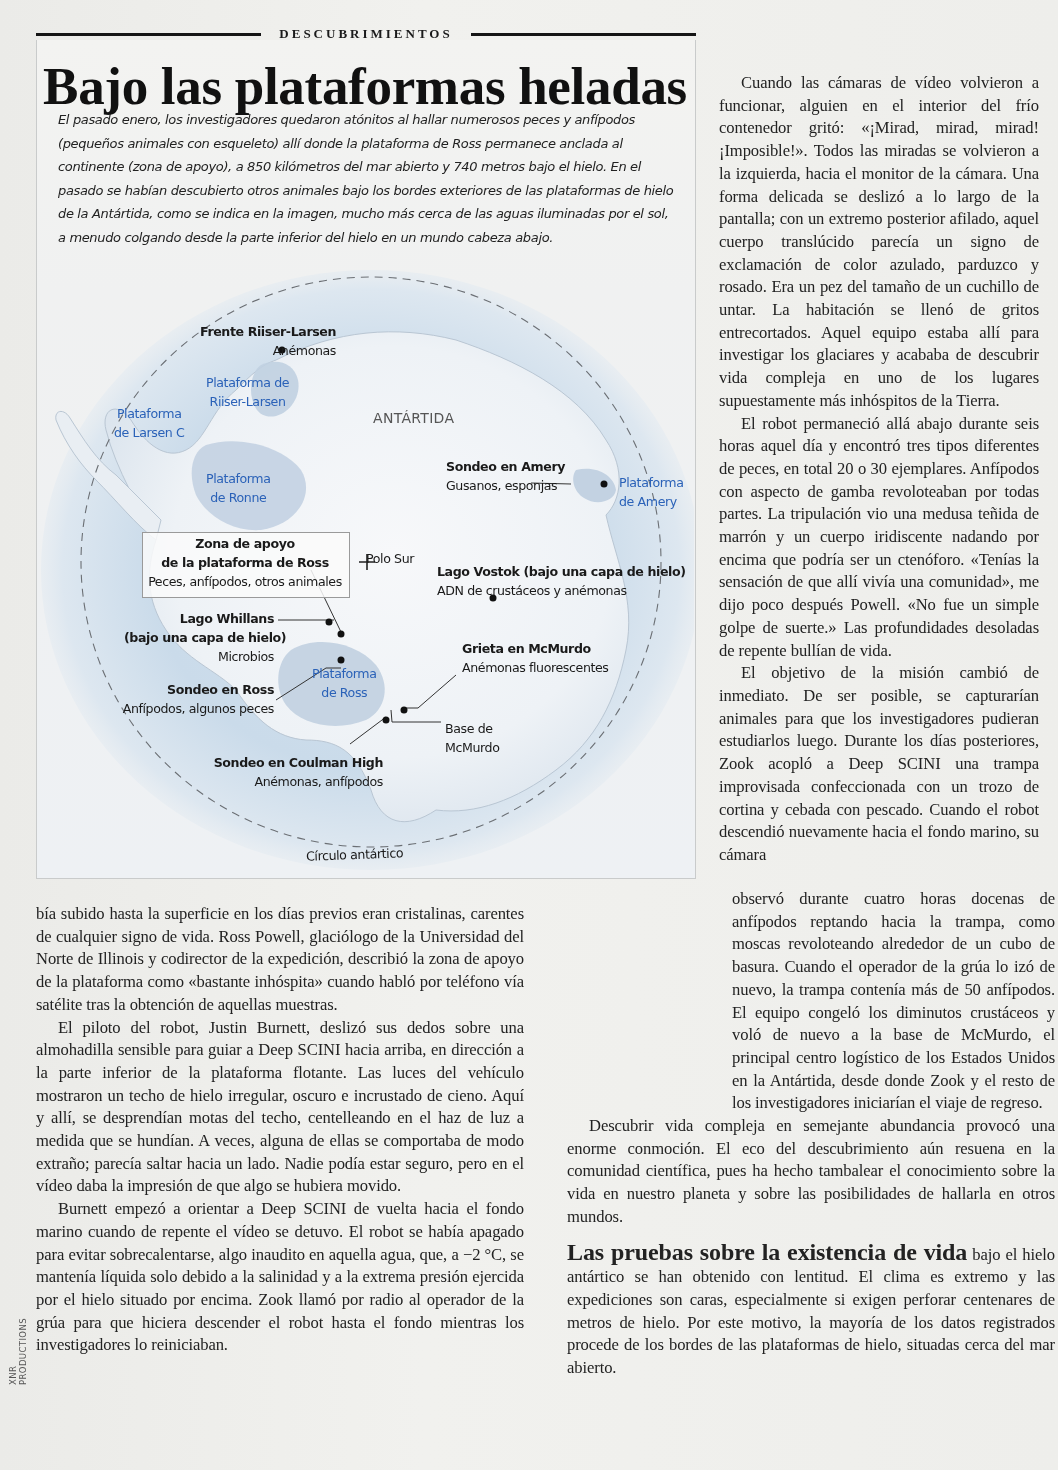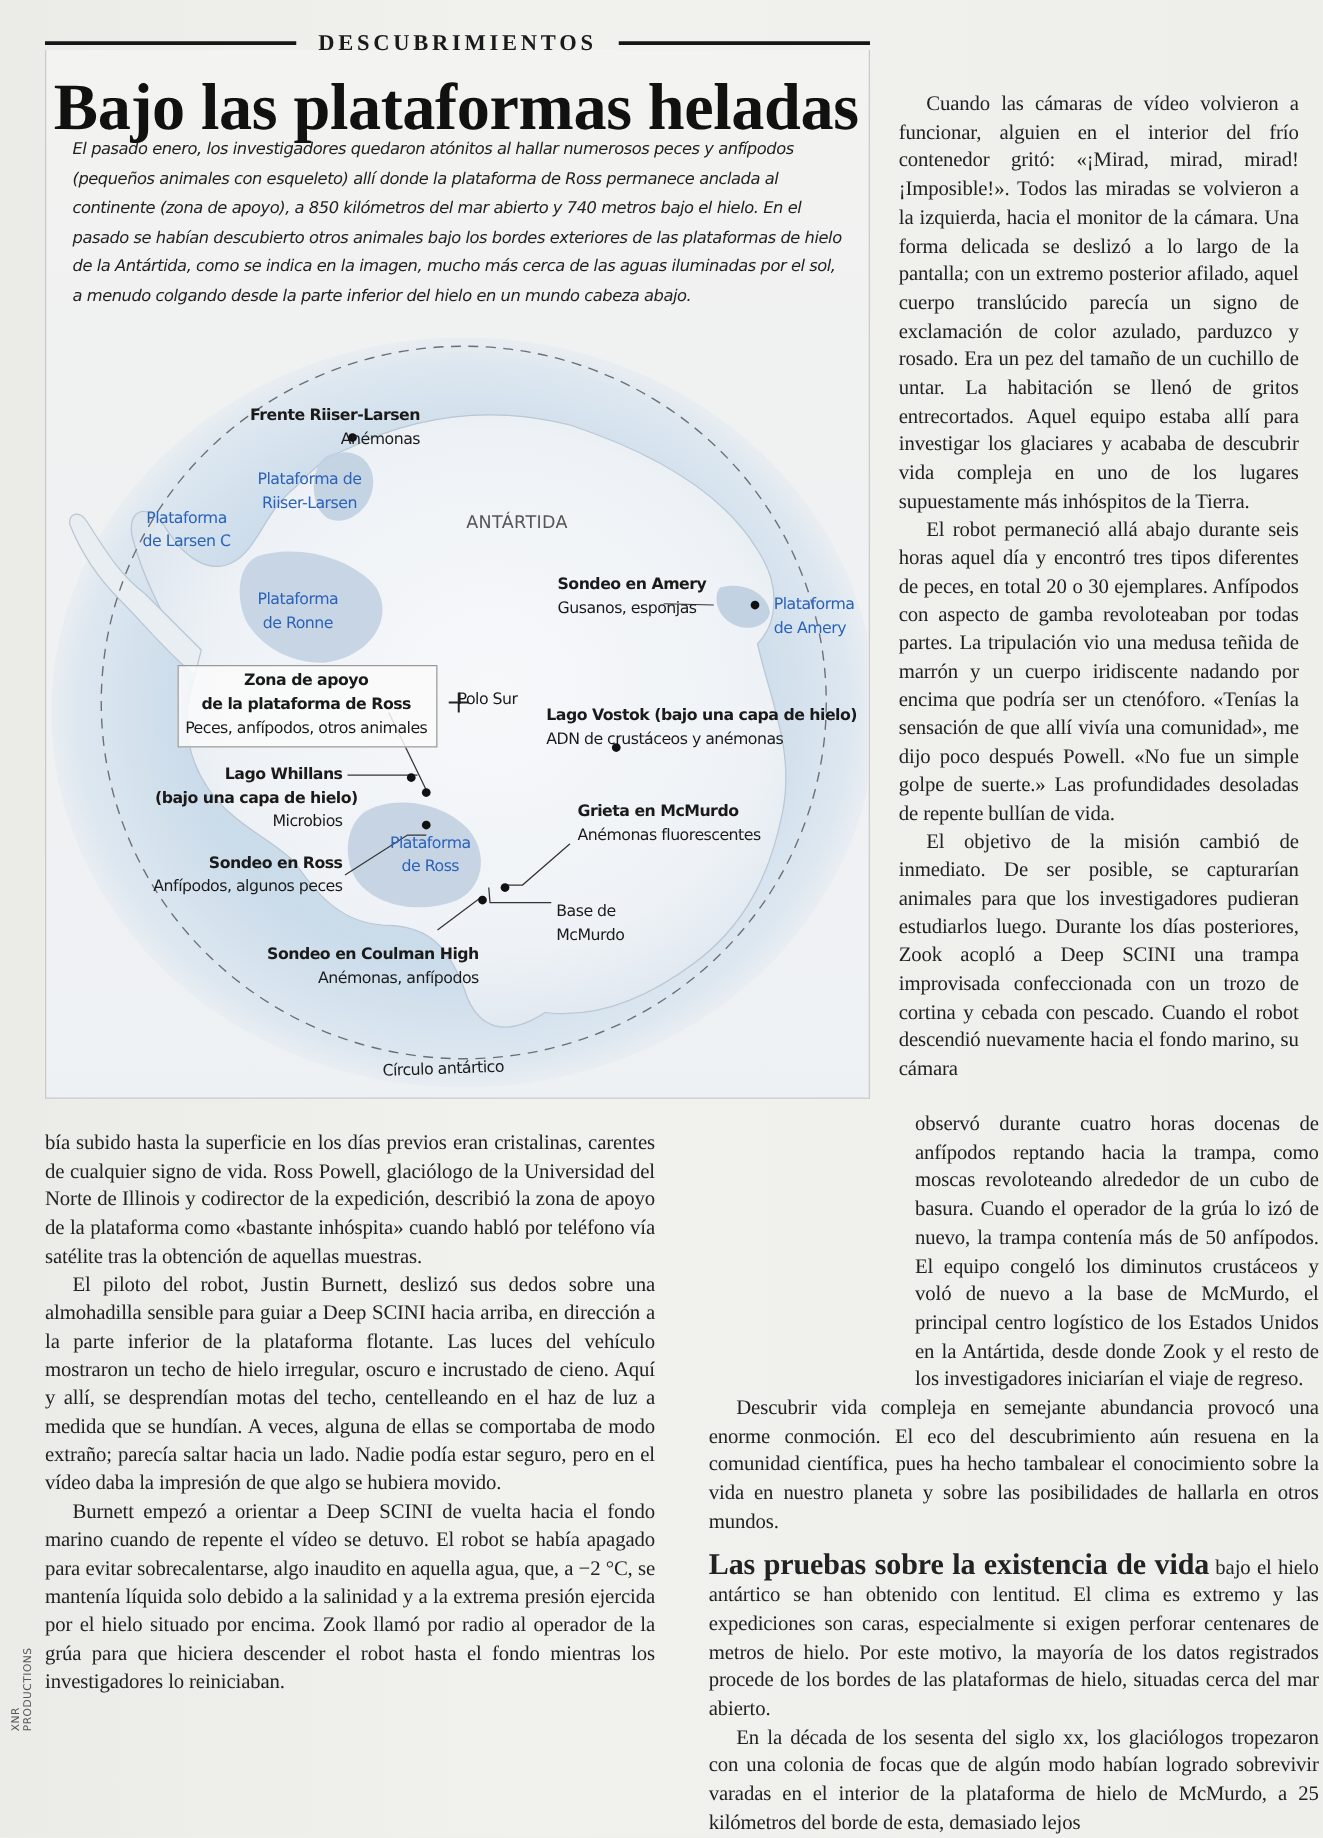--- a/index.html
+++ b/index.html
@@ -11,21 +11,21 @@
   }
   .page-tint { position: absolute; left: 0; top: 0; width: 1058px; height: 1470px;
     background: linear-gradient(90deg, #ebebe8 0%, #f1f1ee 40%, #eeeeeb 100%); }
   .section-label {
     position: absolute; top: 24px; left: 36px; width: 660px; height: 20px;
     display: flex; align-items: center;
   }
   .section-label .rule { flex: 1; height: 3px; background: #151515; }
   .section-label .text {
     font-family: "Liberation Serif", serif; font-weight: bold; letter-spacing: 3px;
-    font-size: 18px; padding: 0 18px; color: #1a1a1a;
+    font-size: 13px; padding: 0 18px; color: #1a1a1a;
   }
   .box {
     position: absolute; left: 36px; top: 40px; width: 658px; height: 838px;
     border: 1px solid #c9cbcb; border-top: none;
     background: linear-gradient(180deg, #f3f3f1 0%, #f0f1f1 30%, #eef1f4 100%);
   }
   .title {
     position: absolute; top: 56px; left: 36px; width: 658px; text-align: center;
     font-family: "Liberation Serif", serif; font-weight: bold; font-size: 53px;
     color: #111; letter-spacing: -0.3px;
@@ -205,16 +205,15 @@
 <div class="col colL2">
   <p class="noindent">bía subido hasta la superficie en los días previos eran cristalinas, carentes de cualquier signo de vida. Ross Powell, glaciólogo de la Universidad del Norte de Illinois y codirector de la expedición, describió la zona de apoyo de la plataforma como «bastante inhóspita» cuando habló por teléfono vía satélite tras la obtención de aquellas muestras.</p>
   <p>El piloto del robot, Justin Burnett, deslizó sus dedos sobre una almohadilla sensible para guiar a Deep SCINI hacia arriba, en dirección a la parte inferior de la plataforma flotante. Las luces del vehículo mostraron un techo de hielo irregular, oscuro e incrustado de cieno. Aquí y allí, se desprendían motas del techo, centelleando en el haz de luz a medida que se hundían. A veces, alguna de ellas se comportaba de modo extraño; parecía saltar hacia un lado. Nadie podía estar seguro, pero en el vídeo daba la impresión de que algo se hubiera movido.</p>
   <p>Burnett empezó a orientar a Deep SCINI de vuelta hacia el fondo marino cuando de repente el vídeo se detuvo. El robot se había apagado para evitar sobrecalentarse, algo inaudito en aquella agua, que, a −2 °C, se mantenía líquida solo debido a la salinidad y a la extrema presión ejercida por el hielo situado por encima. Zook llamó por radio al operador de la grúa para que hiciera descender el robot hasta el fondo mientras los investigadores lo reiniciaban.</p>
 </div>
 
 <div class="col colR2">
   <p class="noindent" style="padding-left:165px;"><span>observó durante cuatro horas docenas de anfípodos reptando hacia la trampa, como moscas revoloteando alrededor de un cubo de basura. Cuando el operador de la grúa lo izó de nuevo, la trampa contenía más de 50 anfípodos. El equipo congeló los diminutos crustáceos y voló de nuevo a la base de McMurdo, el principal centro logístico de los Estados Unidos en la Antártida, desde donde Zook y el resto de los investigadores iniciarían el viaje de regreso.</span></p>
   <p>Descubrir vida compleja en semejante abundancia provocó una enorme conmoción. El eco del descubrimiento aún resuena en la comunidad científica, pues ha hecho tambalear el conocimiento sobre la vida en nuestro planeta y sobre las posibilidades de hallarla en otros mundos.</p>
   <p class="noindent" style="margin-top:12px;"><span class="lead">Las pruebas sobre la existencia de vida</span><span> bajo el hielo antártico se han obtenido con lentitud. El clima es extremo y las expediciones son caras, especialmente si exigen perforar centenares de metros de hielo. Por este motivo, la mayoría de los datos registrados procede de los bordes de las plataformas de hielo, situadas cerca del mar abierto.</span></p>
-  <p>En la década de los sesenta del siglo xx, los glaciólogos tropezaron con una colonia de focas que de algún modo habían logrado sobrevivir varadas en el interior de la plataforma de hielo de McMurdo, a 25 kilómetros del borde de esta, demasiado lejos</p>
 </div>
 
 <div class="credit">XNR PRODUCTIONS</div>
 
 </body></html>

